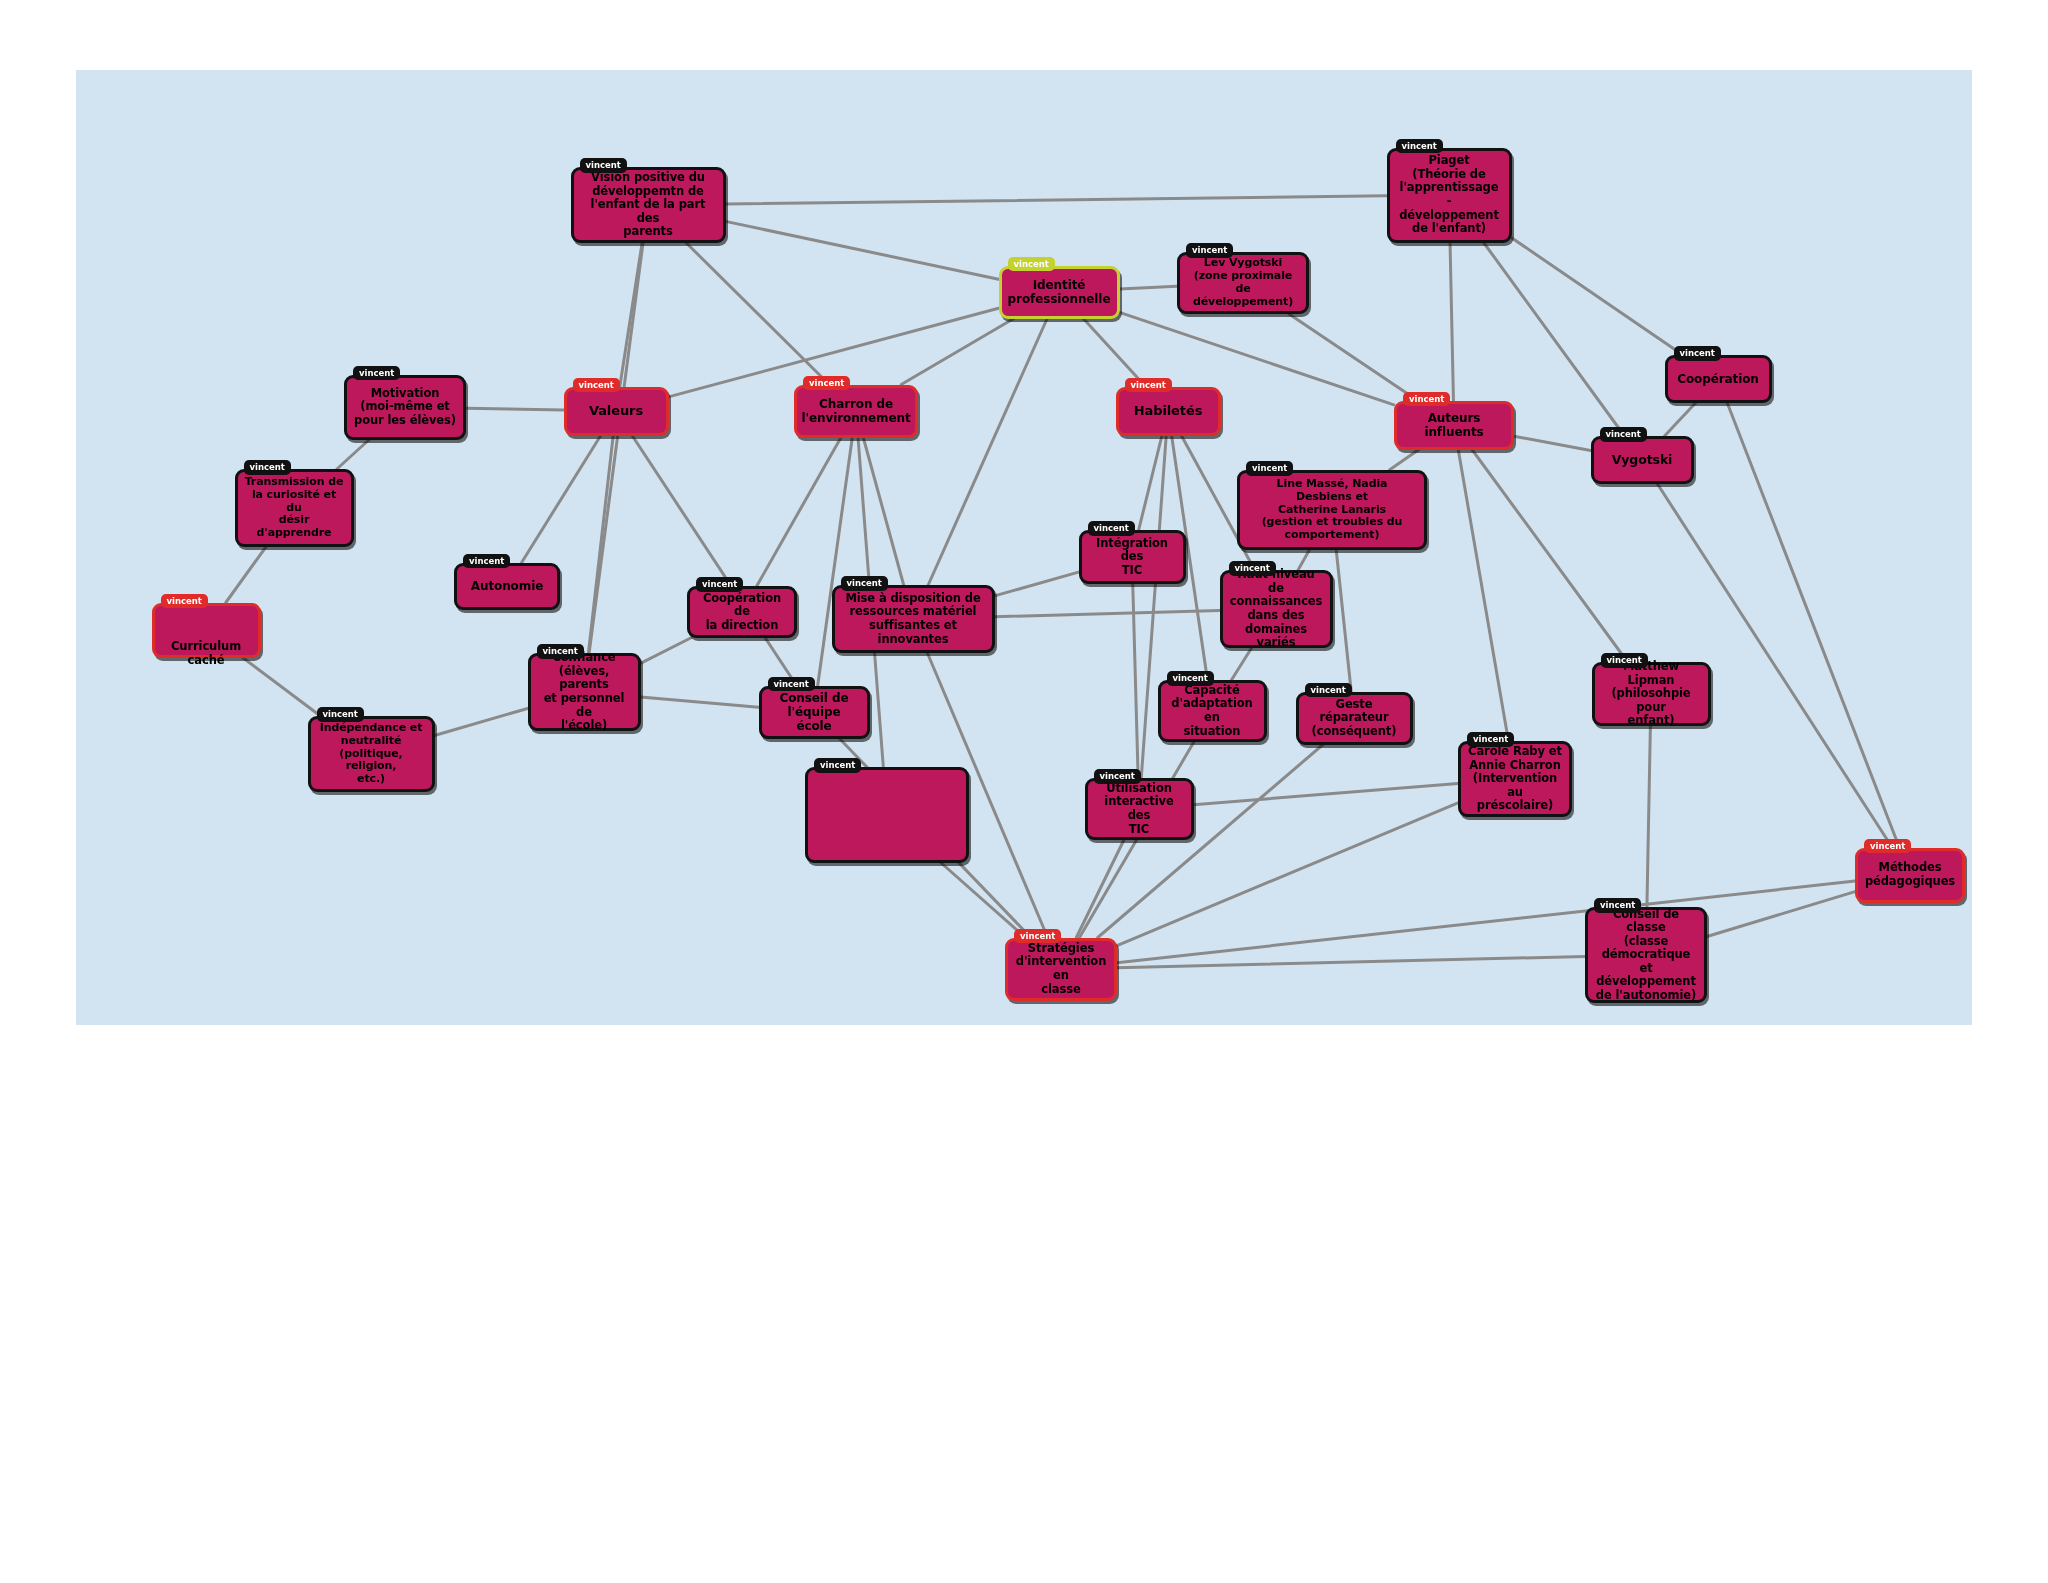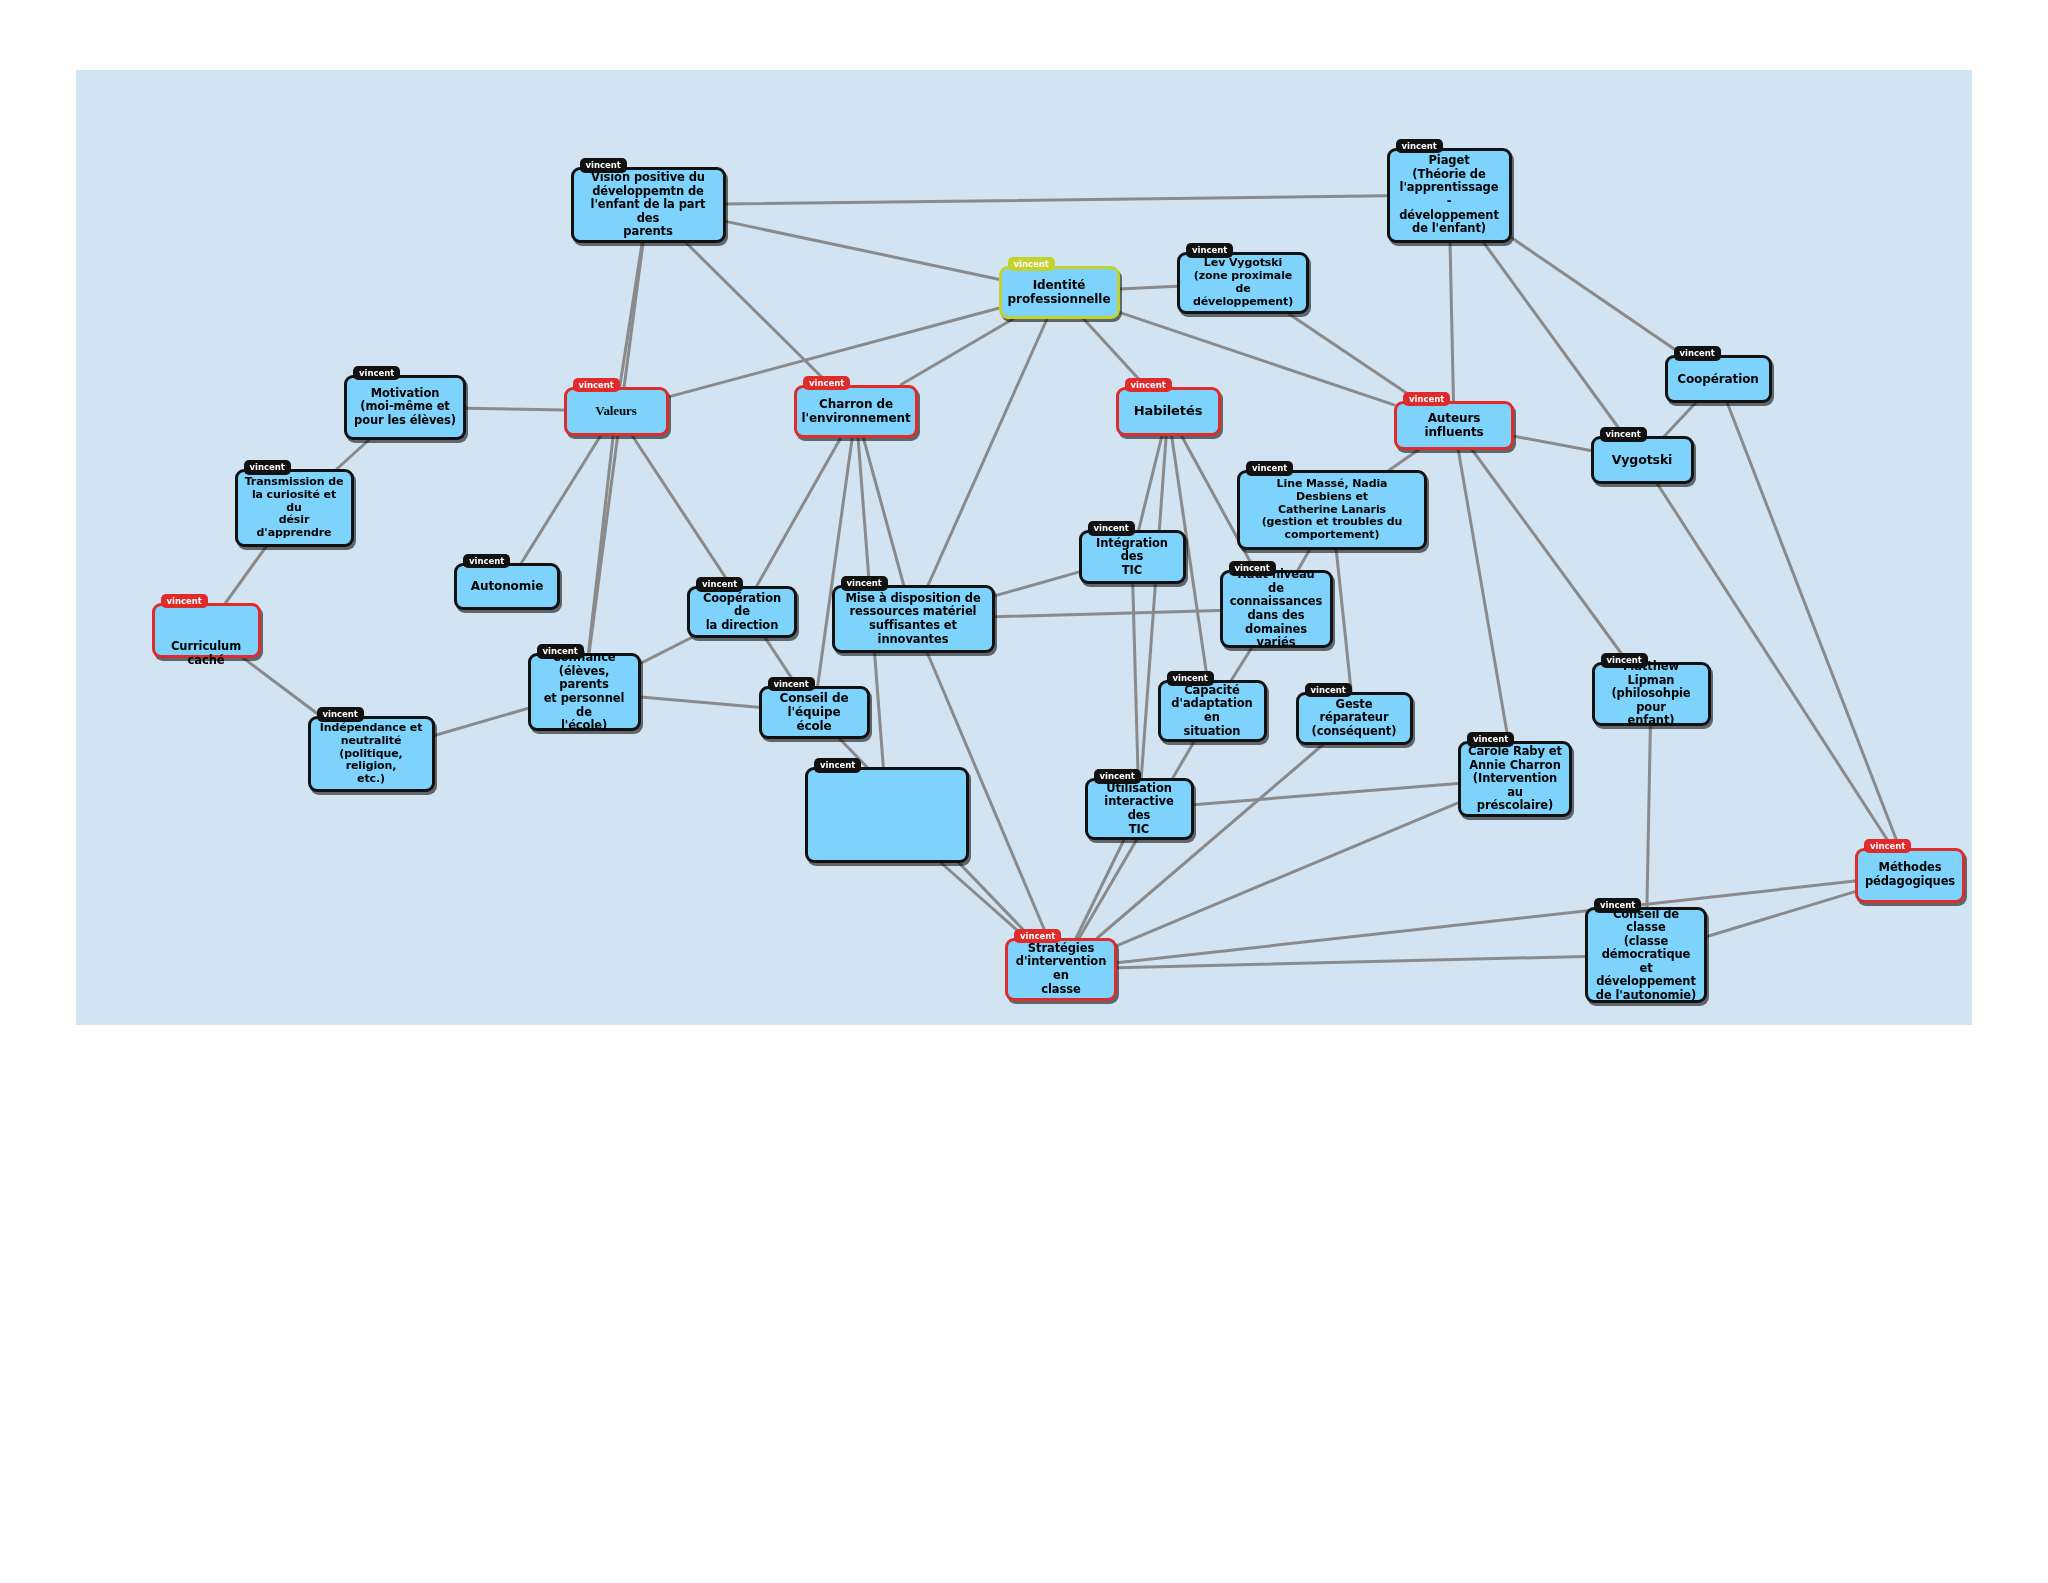--- a/index.html
+++ b/index.html
@@ -34,21 +34,21 @@
     left: 0;
     top: 0;
     width: 1896px;
     height: 955px;
     pointer-events: none;
   }
 
   .node {
     position: absolute;
     box-sizing: border-box;
-    background: #7dd3fc;
+    background: #be185d;
     border: 3px solid #111111;
     border-radius: 9px;
     display: flex;
     align-items: center;
     justify-content: center;
     text-align: center;
     padding: 6px 7px;
     box-shadow: 2px 3px 0 rgba(0,0,0,0.55);
   }
 
@@ -179,21 +179,21 @@
           <span class="label" style="font-size: 12px;">Coopération</span>
         </div>
         <div class="node" style="left: 268px; top: 304.5px; width: 122px; height: 65px;">
           <span class="tag">vincent</span>
           <span class="label" style="font-size: 11.5px;">Motivation
 (moi-même et
 pour les élèves)</span>
         </div>
         <div class="node red" style="left: 487.5px; top: 316.5px; width: 105px; height: 49px;">
           <span class="tag">vincent</span>
-          <span class="label" style="font-size: 13px; font-family: Liberation Serif, serif;">Valeurs</span>
+          <span class="label" style="font-size: 13px;">Valeurs</span>
         </div>
         <div class="node red" style="left: 718px; top: 314.5px; width: 124px; height: 53px;">
           <span class="tag">vincent</span>
           <span class="label" style="font-size: 12px;">Charron de
 l'environnement</span>
         </div>
         <div class="node red" style="left: 1039.5px; top: 316.5px; width: 105px; height: 49px;">
           <span class="tag">vincent</span>
           <span class="label" style="font-size: 13px;">Habiletés</span>
         </div>

